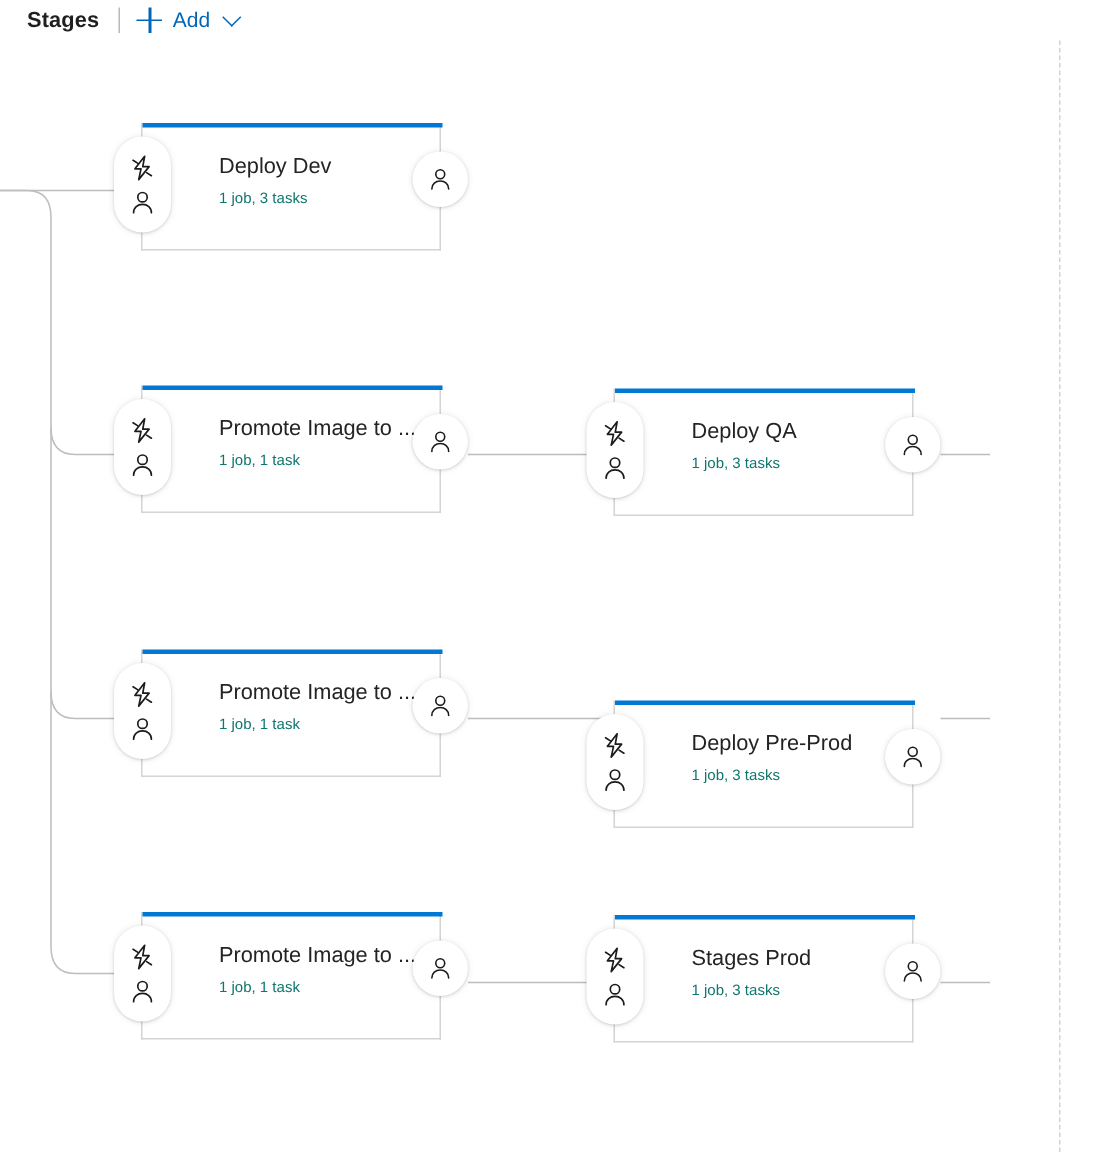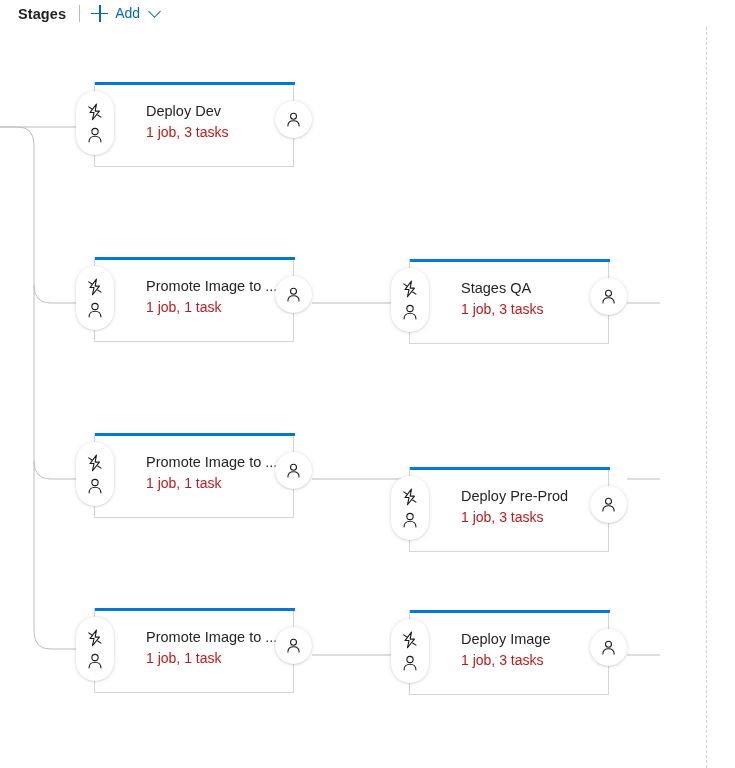--- a/index.html
+++ b/index.html
@@ -154,22 +154,22 @@
   }
   .stage-name {
     font-size: 14.5px;
     color: #242424;
     line-height: 19px;
     white-space: nowrap;
     overflow: hidden;
     text-overflow: ellipsis;
   }
   .stage-meta {
-    font-size: 14px;
-    color: #b91c1c;
+    font-size: 10px;
+    color: #0f766e;
     line-height: 17px;
     margin-top: 3px;
     white-space: nowrap;
   }
 
   
   .stage-pill {
     position: absolute;
     left: -18px;
     top: 9px;
@@ -300,21 +300,21 @@
           <svg class="avatar-icon" viewBox="0 0 20 20">
             <circle cx="10" cy="6.1" r="3.5" fill="none" stroke="#1b1b1b" stroke-width="1.25"></circle>
             <path d="M3.4 17.6 C3.4 13.6 6.4 11.4 10 11.4 C13.6 11.4 16.6 13.6 16.6 17.6" fill="none" stroke="#1b1b1b" stroke-width="1.25" stroke-linecap="round"></path>
           </svg>
         </div>
       </div>
       <div class="stage-node" style="left: 409px; top: 232px;">
         <div class="stage-card">
           <div class="stage-top-bar"></div>
           <div class="stage-text">
-            <div class="stage-name">Stages QA</div>
+            <div class="stage-name">Deploy QA</div>
             <div class="stage-meta">1 job, 3 tasks</div>
           </div>
         </div>
         <div class="stage-pill">
           <svg class="pill-icon" viewBox="0 0 20 20">
             <path d="M11.6 1.3 L4.4 10.6 H8.9 L7.2 18.6 L14.9 9.0 H10.2 L11.6 1.3 Z" fill="none" stroke="#1b1b1b" stroke-width="1.25" stroke-linejoin="round"></path>
             <path d="M3.0 4.3 L6.6 6.6" stroke="#1b1b1b" stroke-width="1.25" stroke-linecap="round"></path>
             <path d="M13.0 13.4 L16.6 15.7" stroke="#1b1b1b" stroke-width="1.25" stroke-linecap="round"></path>
           </svg>
           <svg class="pill-icon" viewBox="0 0 20 20">
@@ -404,21 +404,21 @@
           <svg class="avatar-icon" viewBox="0 0 20 20">
             <circle cx="10" cy="6.1" r="3.5" fill="none" stroke="#1b1b1b" stroke-width="1.25"></circle>
             <path d="M3.4 17.6 C3.4 13.6 6.4 11.4 10 11.4 C13.6 11.4 16.6 13.6 16.6 17.6" fill="none" stroke="#1b1b1b" stroke-width="1.25" stroke-linecap="round"></path>
           </svg>
         </div>
       </div>
       <div class="stage-node" style="left: 409px; top: 583px;">
         <div class="stage-card">
           <div class="stage-top-bar"></div>
           <div class="stage-text">
-            <div class="stage-name">Deploy Image</div>
+            <div class="stage-name">Stages Prod</div>
             <div class="stage-meta">1 job, 3 tasks</div>
           </div>
         </div>
         <div class="stage-pill">
           <svg class="pill-icon" viewBox="0 0 20 20">
             <path d="M11.6 1.3 L4.4 10.6 H8.9 L7.2 18.6 L14.9 9.0 H10.2 L11.6 1.3 Z" fill="none" stroke="#1b1b1b" stroke-width="1.25" stroke-linejoin="round"></path>
             <path d="M3.0 4.3 L6.6 6.6" stroke="#1b1b1b" stroke-width="1.25" stroke-linecap="round"></path>
             <path d="M13.0 13.4 L16.6 15.7" stroke="#1b1b1b" stroke-width="1.25" stroke-linecap="round"></path>
           </svg>
           <svg class="pill-icon" viewBox="0 0 20 20">

